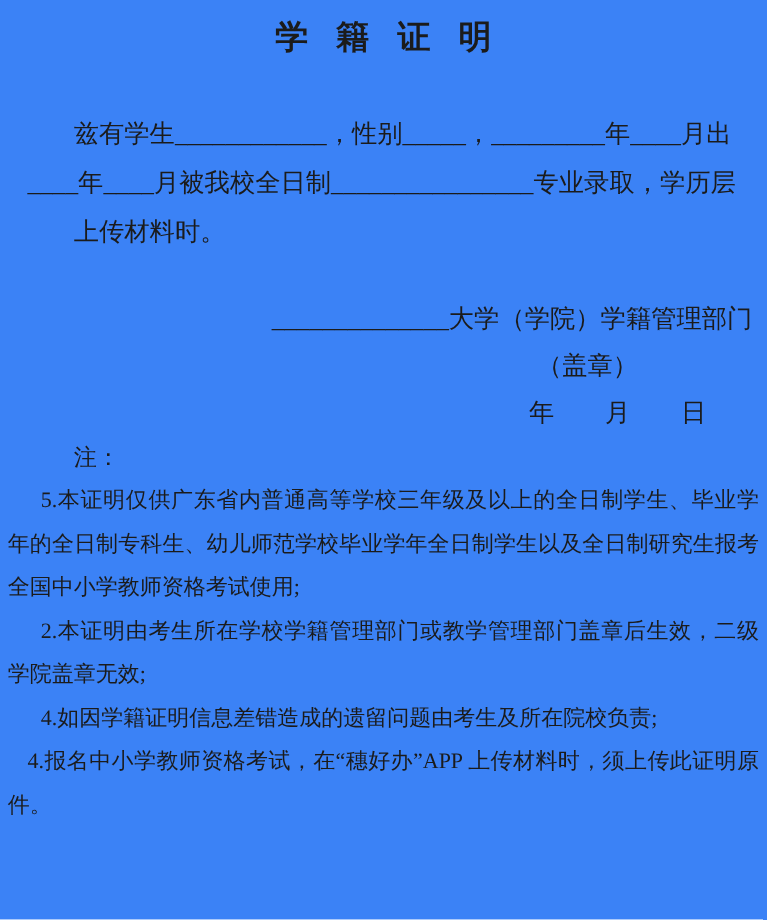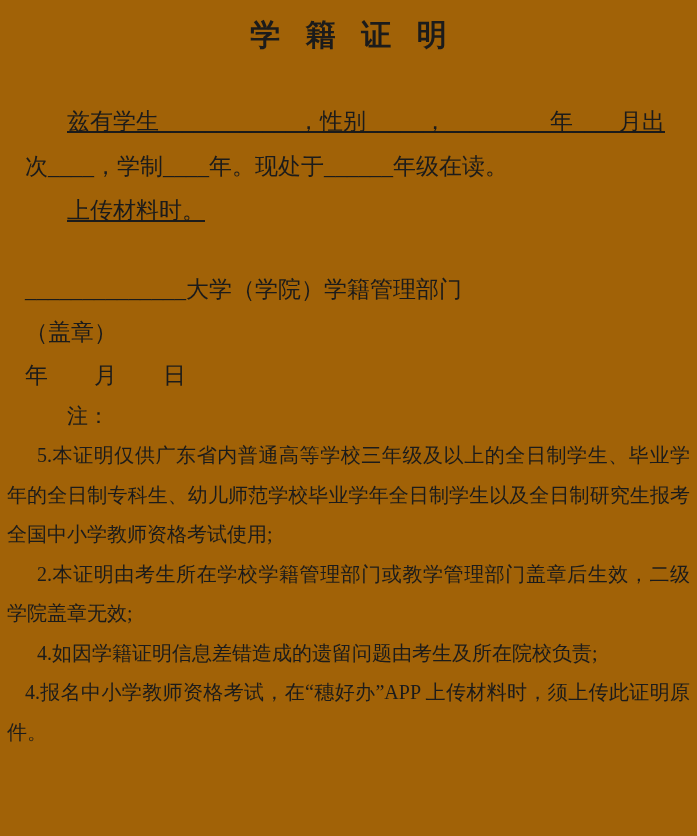--- a/index.html
+++ b/index.html
@@ -1,47 +1,48 @@
 <!DOCTYPE html>
 <html><head>
 <meta charset="utf-8">
 <style>
   html,body { margin:0; padding:0; background:#ffffff; }
   .page {
     position:relative;
     width:697px; height:836px;
     box-sizing:border-box;
     padding:14px 25px 0 25px;
-    background:#a16207;
+    background:#3b82f6;
     color:#1b1b1b;
     font-family:"Liberation Serif","DejaVu Serif",serif;
     overflow:hidden;
   }
   .doc-title {
     margin:2px 0 0 0;
     text-align:center;
     font-size:30px;
     font-weight:700;
     line-height:38px;
     letter-spacing:9px;
     padding-left:9px; 
     white-space:nowrap;
   }
   .body-block {
     margin-top:46px;
     font-size:23px;
     line-height:44.5px;
   }
   .body-line { white-space:nowrap; }
-  .indent { text-indent:42px;text-decoration:underline; }
+  .indent { text-indent:42px; }
   .sig-block {
     margin-top:34px;
     margin-right:-12px;
     font-size:23px;
     line-height:43px;
+    text-align:right;
   }
   .sig-line { white-space:nowrap; }
   .sig-seal { padding-right:104px; }
   .sig-date { padding-right:42px; }
   .notes-block {
     margin:0 -18px 0 -18px;
     font-size:20px;
     line-height:39.5px;
   }
   .note-label {
@@ -58,21 +59,21 @@
 </style>
 </head>
 <body>
 
 <div class="page">
 
   <h1 class="doc-title">学 籍 证 明</h1>
 
   <div class="body-block">
     <div class="body-line indent">兹有学生____________，性别_____，_________年____月出</div>
-    <div class="body-line">次____，学制____年。现处于______年级在读。</div>
+    <div class="body-line">____年____月被我校全日制________________专业录取，学历层</div>
     <div class="body-line indent">上传材料时。</div>
   </div>
 
   <div class="sig-block">
     <div class="sig-line">______________大学（学院）学籍管理部门</div>
     <div class="sig-line sig-seal">（盖章）</div>
     <div class="sig-line sig-date">年　　月　　日</div>
   </div>
 
   <div class="notes-block">

